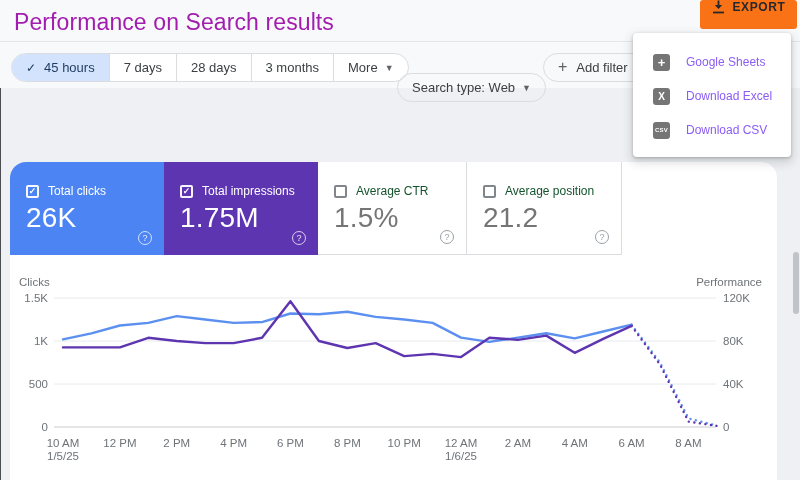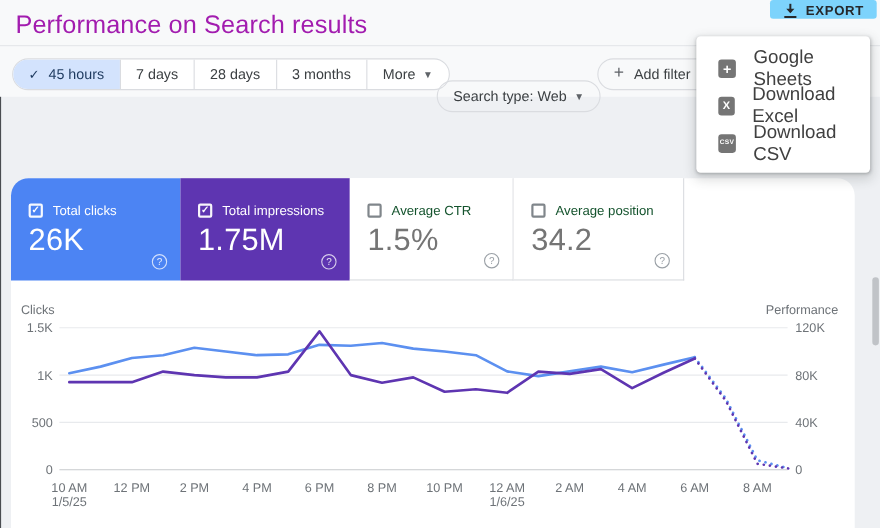--- a/index.html
+++ b/index.html
@@ -18,30 +18,30 @@
   .chip-group { position:absolute; left:11px; top:0; height:29px; display:flex; border:1px solid #dadce0; border-radius:15px; overflow:hidden; background:#fff; }
   .chip-seg { display:flex; align-items:center; padding:0 14px; font-size:13px; color:#3c4043; border-left:1px solid #dadce0; cursor:pointer; white-space:nowrap; }
   .chip-seg:first-child { border-left:none; }
   .chip-seg.selected { background:#d3e3fd; color:#1e3a5f; font-weight:500; }
   .chip-check { font-size:12px; margin-right:8px; }
   .chip-caret { font-size:9px; color:#5f6368; margin-left:7px; }
   .pill-chip { position:absolute; top:0; height:29px; display:flex; align-items:center; padding:0 14px; font-size:13px; color:#3c4043; border:1px solid #dadce0; border-radius:15px; cursor:pointer; white-space:nowrap; background:transparent; }
   .pill-plus { font-size:16px; color:#5f6368; margin-right:9px; margin-top:-1px; }
 
   
-  .export-btn { position:absolute; left:700px; top:0; width:97px; height:17px; background:#7dd3fc; border-radius:3px; display:flex; align-items:flex-end; justify-content:center; gap:8px; cursor:pointer; }
+  .export-btn { position:absolute; left:700px; top:0; width:97px; height:29px; background:#f97316; border-radius:3px; display:flex; align-items:flex-start; justify-content:center; gap:8px; cursor:pointer; }
   .export-btn span { font-size:12px; font-weight:700; letter-spacing:.6px; color:#26282b; }
   .export-menu { position:absolute; left:633px; top:33px; width:158px; height:124px; background:#fff; border-radius:4px;
       box-shadow:0 1px 3px rgba(60,64,67,.3), 0 4px 10px 2px rgba(60,64,67,.18); z-index:30; padding-top:12px; }
   .menu-item { display:flex; align-items:center; height:34px; padding-left:20px; cursor:pointer; }
   .menu-icon { width:17px; height:17px; background:#757575; border-radius:3px; color:#fff; display:flex; align-items:center; justify-content:center; font-weight:700; }
   .menu-icon.g-sheets { font-size:13px; }
   .menu-icon.g-excel { font-size:10px; }
   .menu-icon.g-csv { font-size:6px; letter-spacing:.2px; }
-  .menu-label { margin-left:16px; font-size:17px; color:#404040; }
+  .menu-label { margin-left:16px; font-size:12px; color:#8b5cf6; }
 
   
   .panel { position:absolute; left:10px; top:162px; width:767px; height:318px; background:#fff; border-radius:16px 16px 0 0; }
   .metric-card { position:absolute; top:162px; height:93px; cursor:pointer; }
   .metric-card.c0 { left:10px;  width:154px; border-radius:16px 0 0 0; }
   .metric-card.c1 { left:164px; width:154px; }
   .metric-card.c2 { left:318px; width:149px; border-right:1px solid #dadce0; border-bottom:1px solid #dadce0; background:#fff; }
   .metric-card.c3 { left:467px; width:155px; border-right:1px solid #dadce0; border-bottom:1px solid #dadce0; background:#fff; }
   .card-head { position:absolute; left:16px; top:22px; display:flex; align-items:center; gap:9px; }
   .cbox { width:13px; height:13px; border-radius:2px; border:2px solid rgba(255,255,255,.95); display:flex; align-items:center; justify-content:center; font-size:9px; font-weight:700; color:#fff; cursor:pointer; }
@@ -149,21 +149,21 @@
       <span class="card-label">Average CTR</span>
     </div>
     <div class="card-value">1.5%</div>
     <div class="q-icon">?</div>
   </div>
   <div class="metric-card c3 unchecked" style="background: rgb(255, 255, 255);">
     <div class="card-head">
       <span class="cbox">✓</span>
       <span class="card-label">Average position</span>
     </div>
-    <div class="card-value">34.2</div>
+    <div class="card-value">21.2</div>
     <div class="q-icon">?</div>
   </div>
 
   <div class="axis-title" style="left:19px; top:276px;">Clicks</div>
   <div class="axis-title" style="left:640px; top:276px; width:122px; text-align:right;">Performance</div>
   <svg id="chart-svg" width="800" height="205" viewBox="0 265 800 205">
       <line x1="54" y1="298" x2="716" y2="298" stroke="#e8eaed" stroke-width="1"></line>
       <text x="48" y="302" text-anchor="end">1.5K</text>
       <line x1="54" y1="341" x2="716" y2="341" stroke="#e8eaed" stroke-width="1"></line>
       <text x="48" y="345" text-anchor="end">1K</text>

